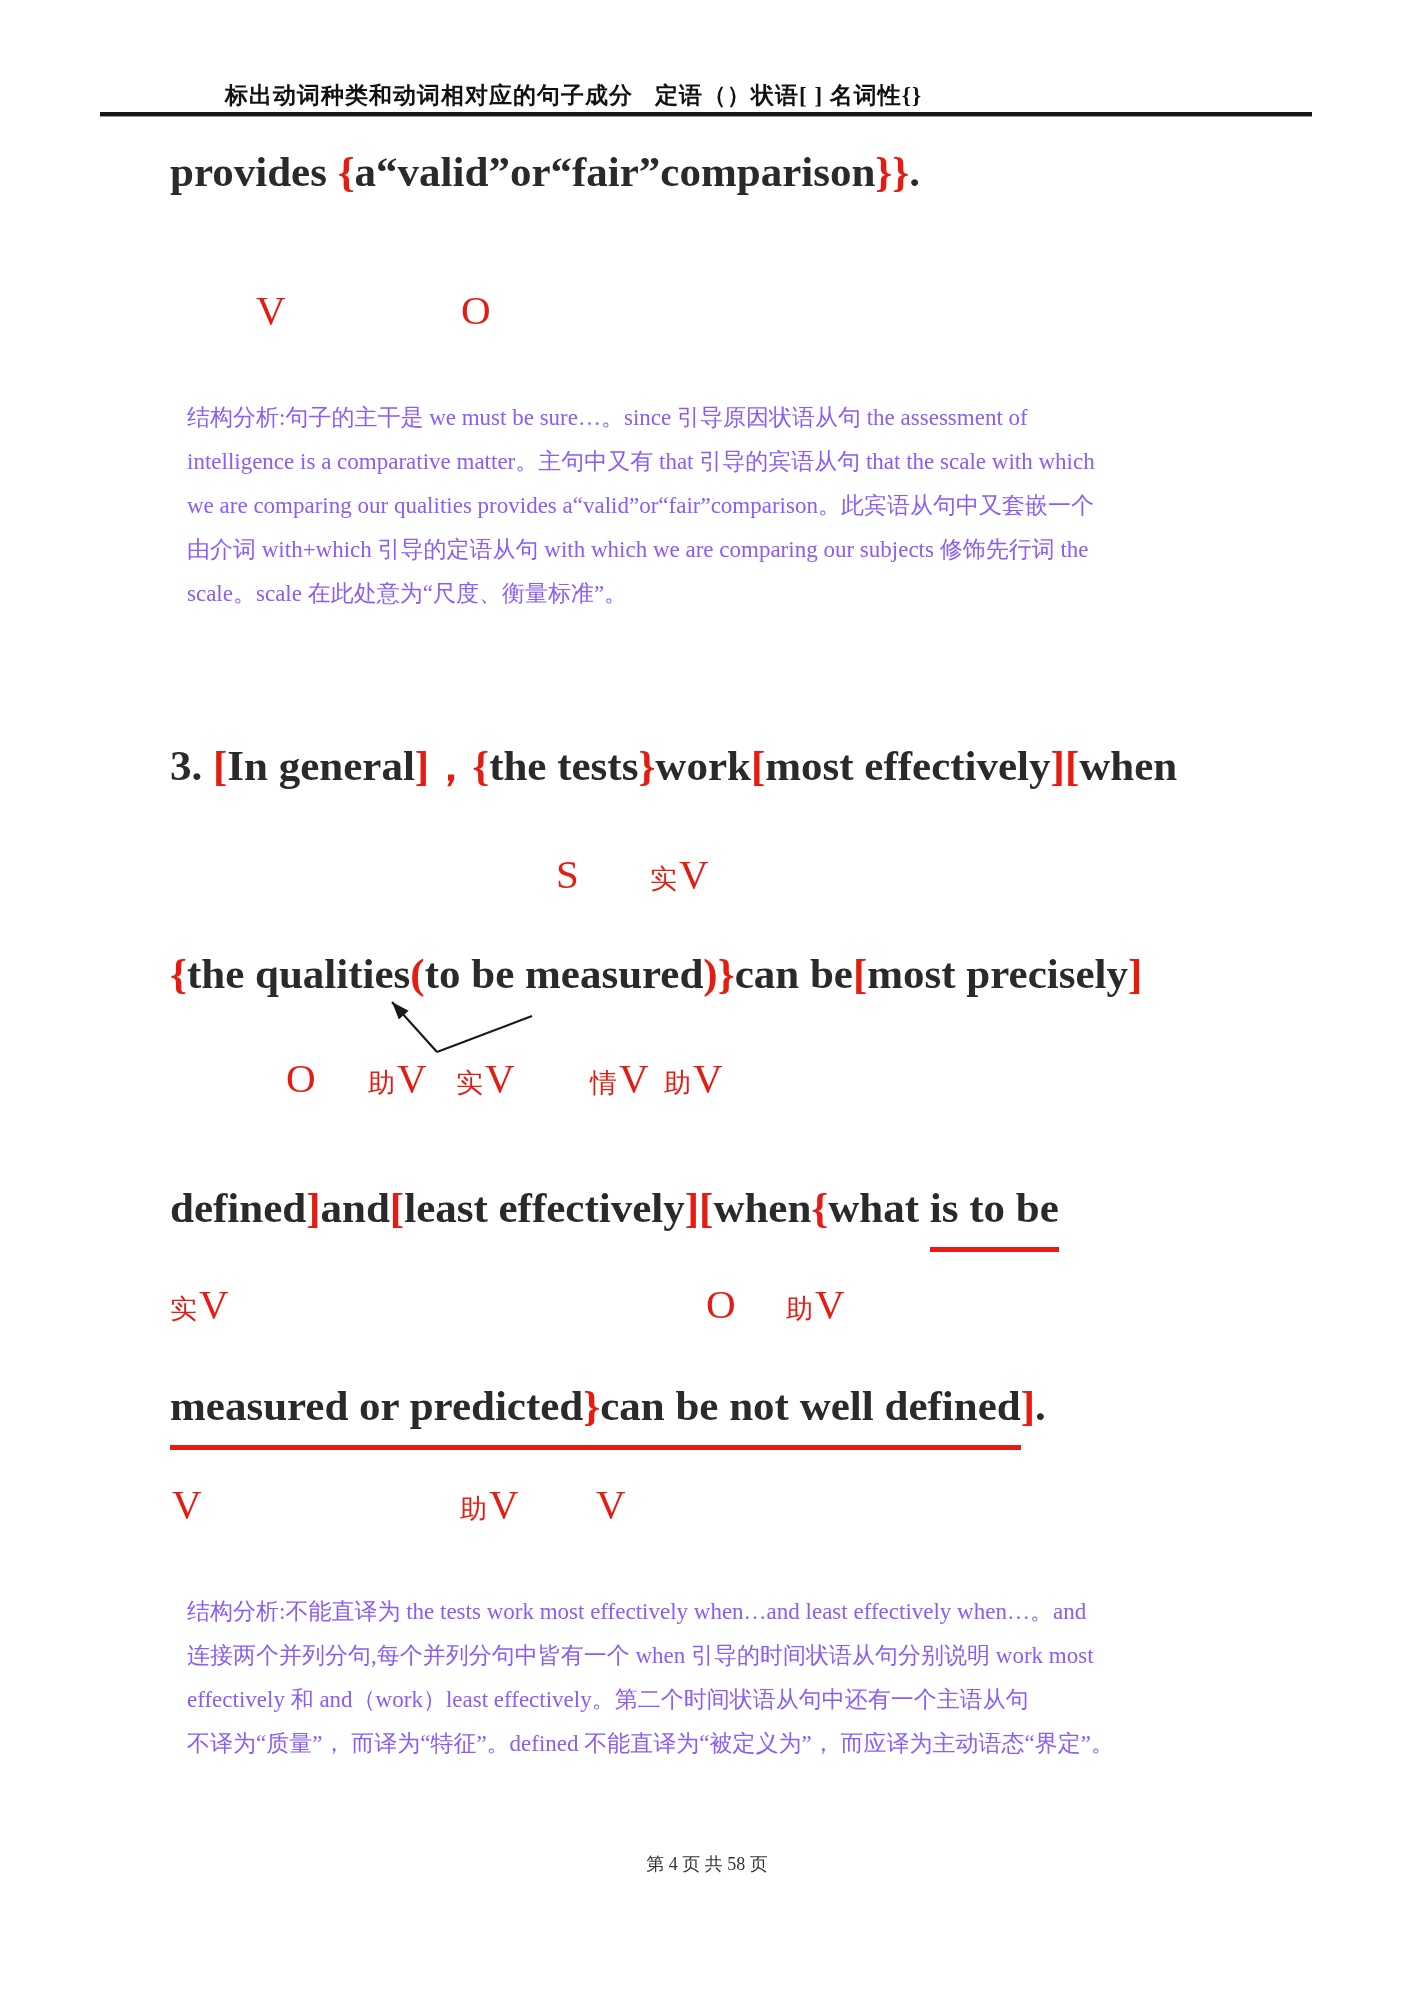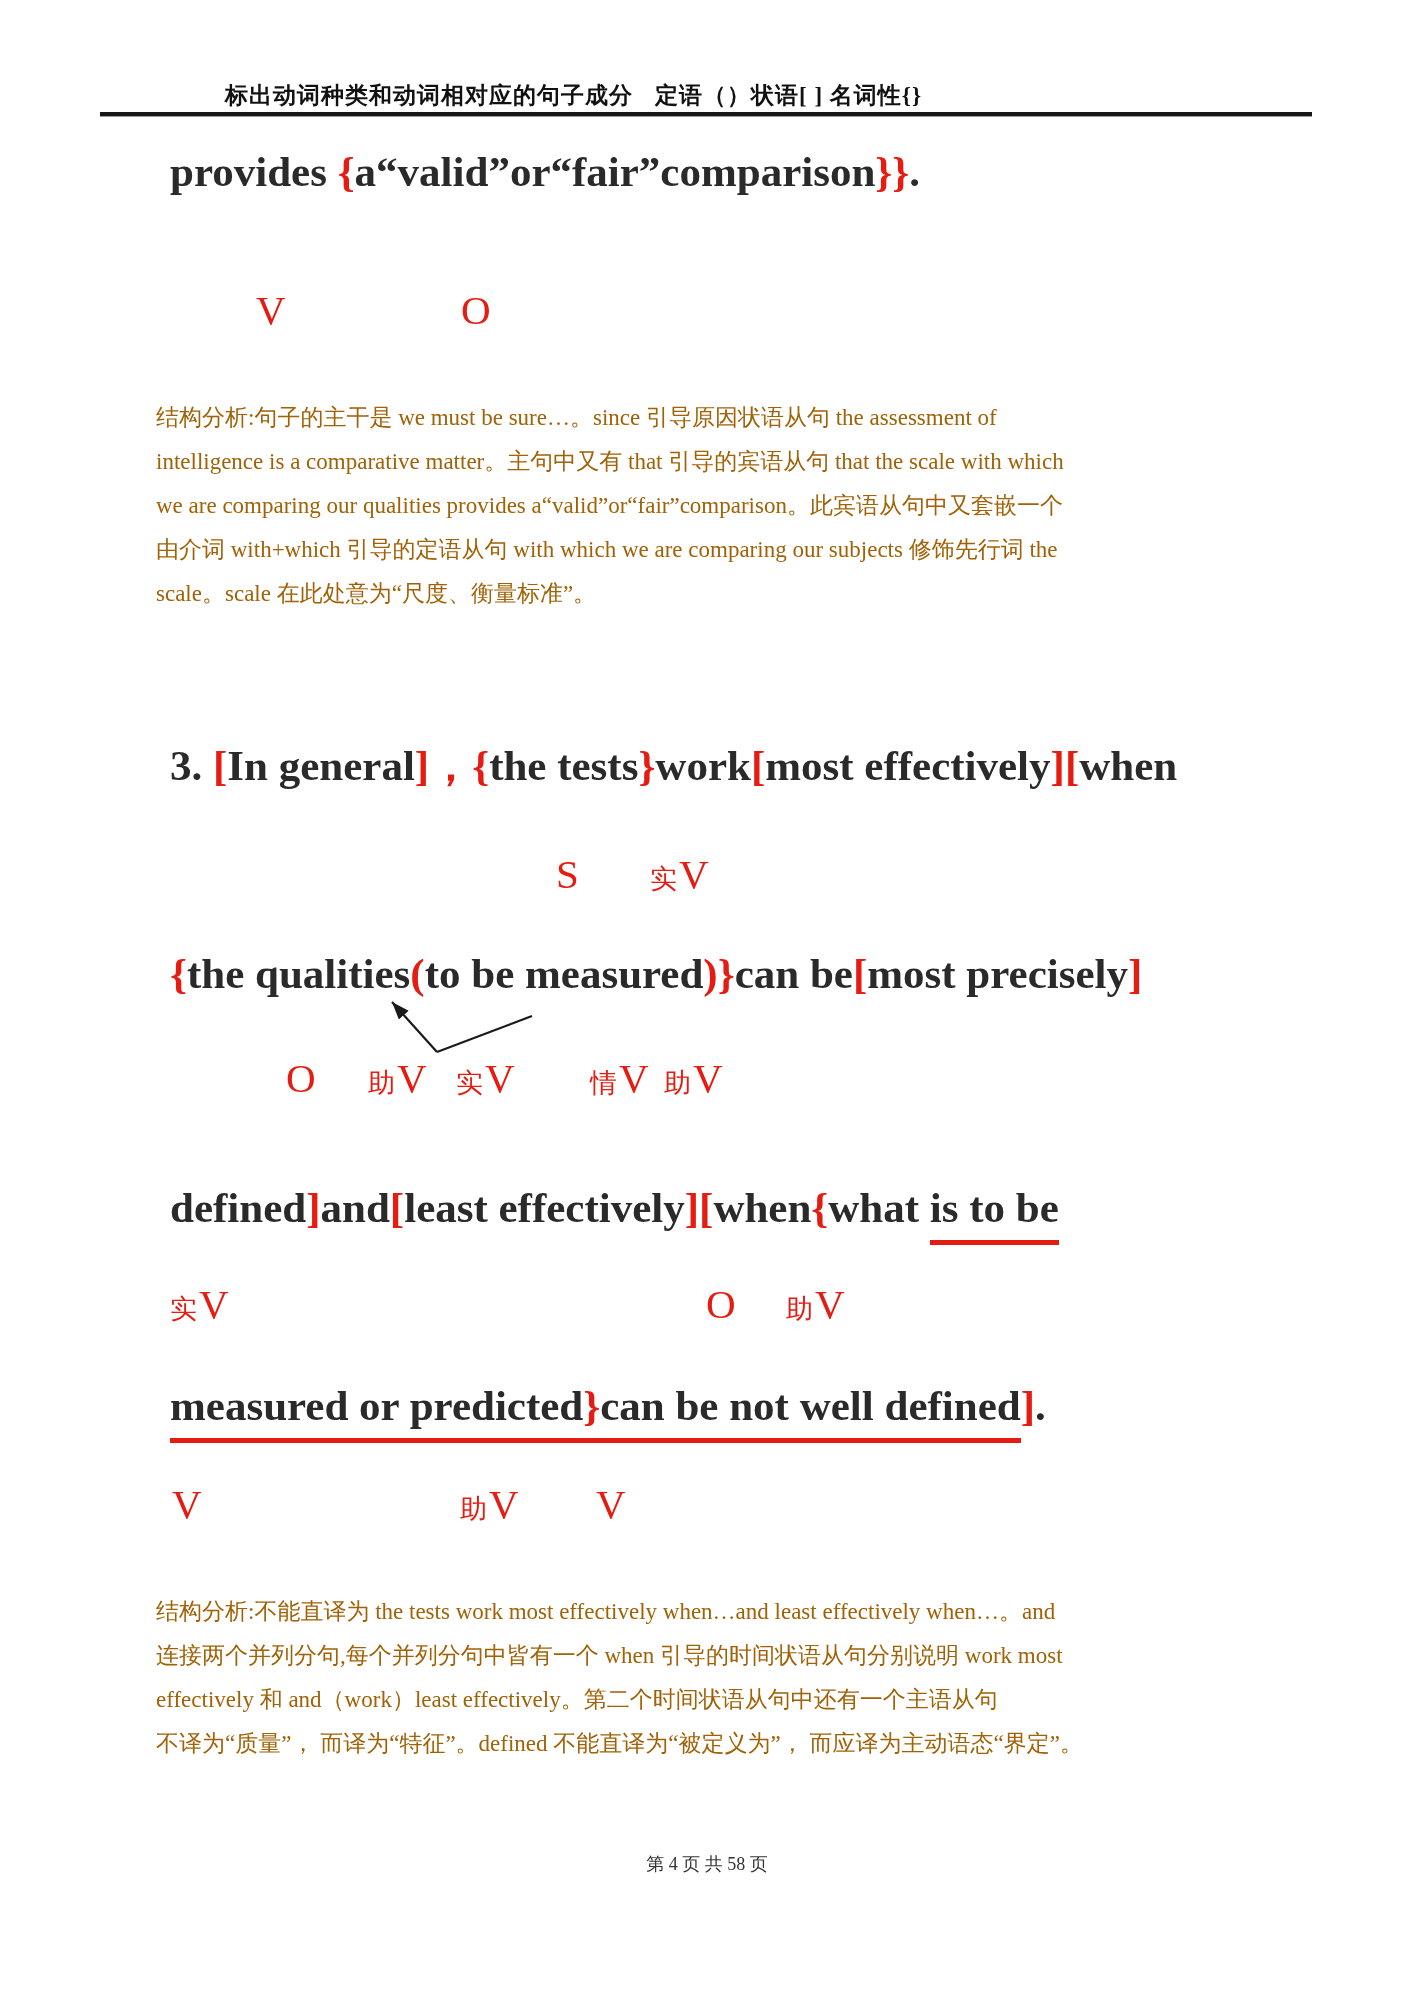--- a/index.html
+++ b/index.html
@@ -28,36 +28,36 @@
     background:#161616;border-bottom:1px solid #9a9a9a;
   }
   
   .big-line{
     position:absolute;left:170px;
     font-weight:bold;font-size:43px;line-height:1.2;
     color:var(--dark);white-space:nowrap;
   }
   .seg-dark{color:var(--dark);}
   .seg-red{color:var(--red);}
-  .seg-u{border-bottom:5px solid var(--red);padding-bottom:9px;}
+  .seg-u{border-bottom:5px solid var(--red);padding-bottom:16px;}
   
   .marks-row{
     position:absolute;left:0;top:0;width:1414px;height:52px;
   }
   .mark{
     position:absolute;top:0;
     display:inline-flex;align-items:baseline;
     color:var(--red);line-height:1;white-space:nowrap;
   }
   .mark-cn{font-size:27px;margin-right:2px;}
   .mark-v{font-size:41px;}
   
   .para{
-    position:absolute;left:156px;width:1160px;
-    font-size:23px;color:#a16207;
+    position:absolute;left:187px;width:1160px;
+    font-size:23px;color:#8b5cf6;
   }
   .para-line{height:44px;line-height:44px;white-space:nowrap;}
   
   .arrow-svg{position:absolute;left:320px;top:990px;}
   
   .footer{
     position:absolute;left:0;top:1852px;width:1414px;
     text-align:center;font-size:18px;color:#333;
   }
 </style>

